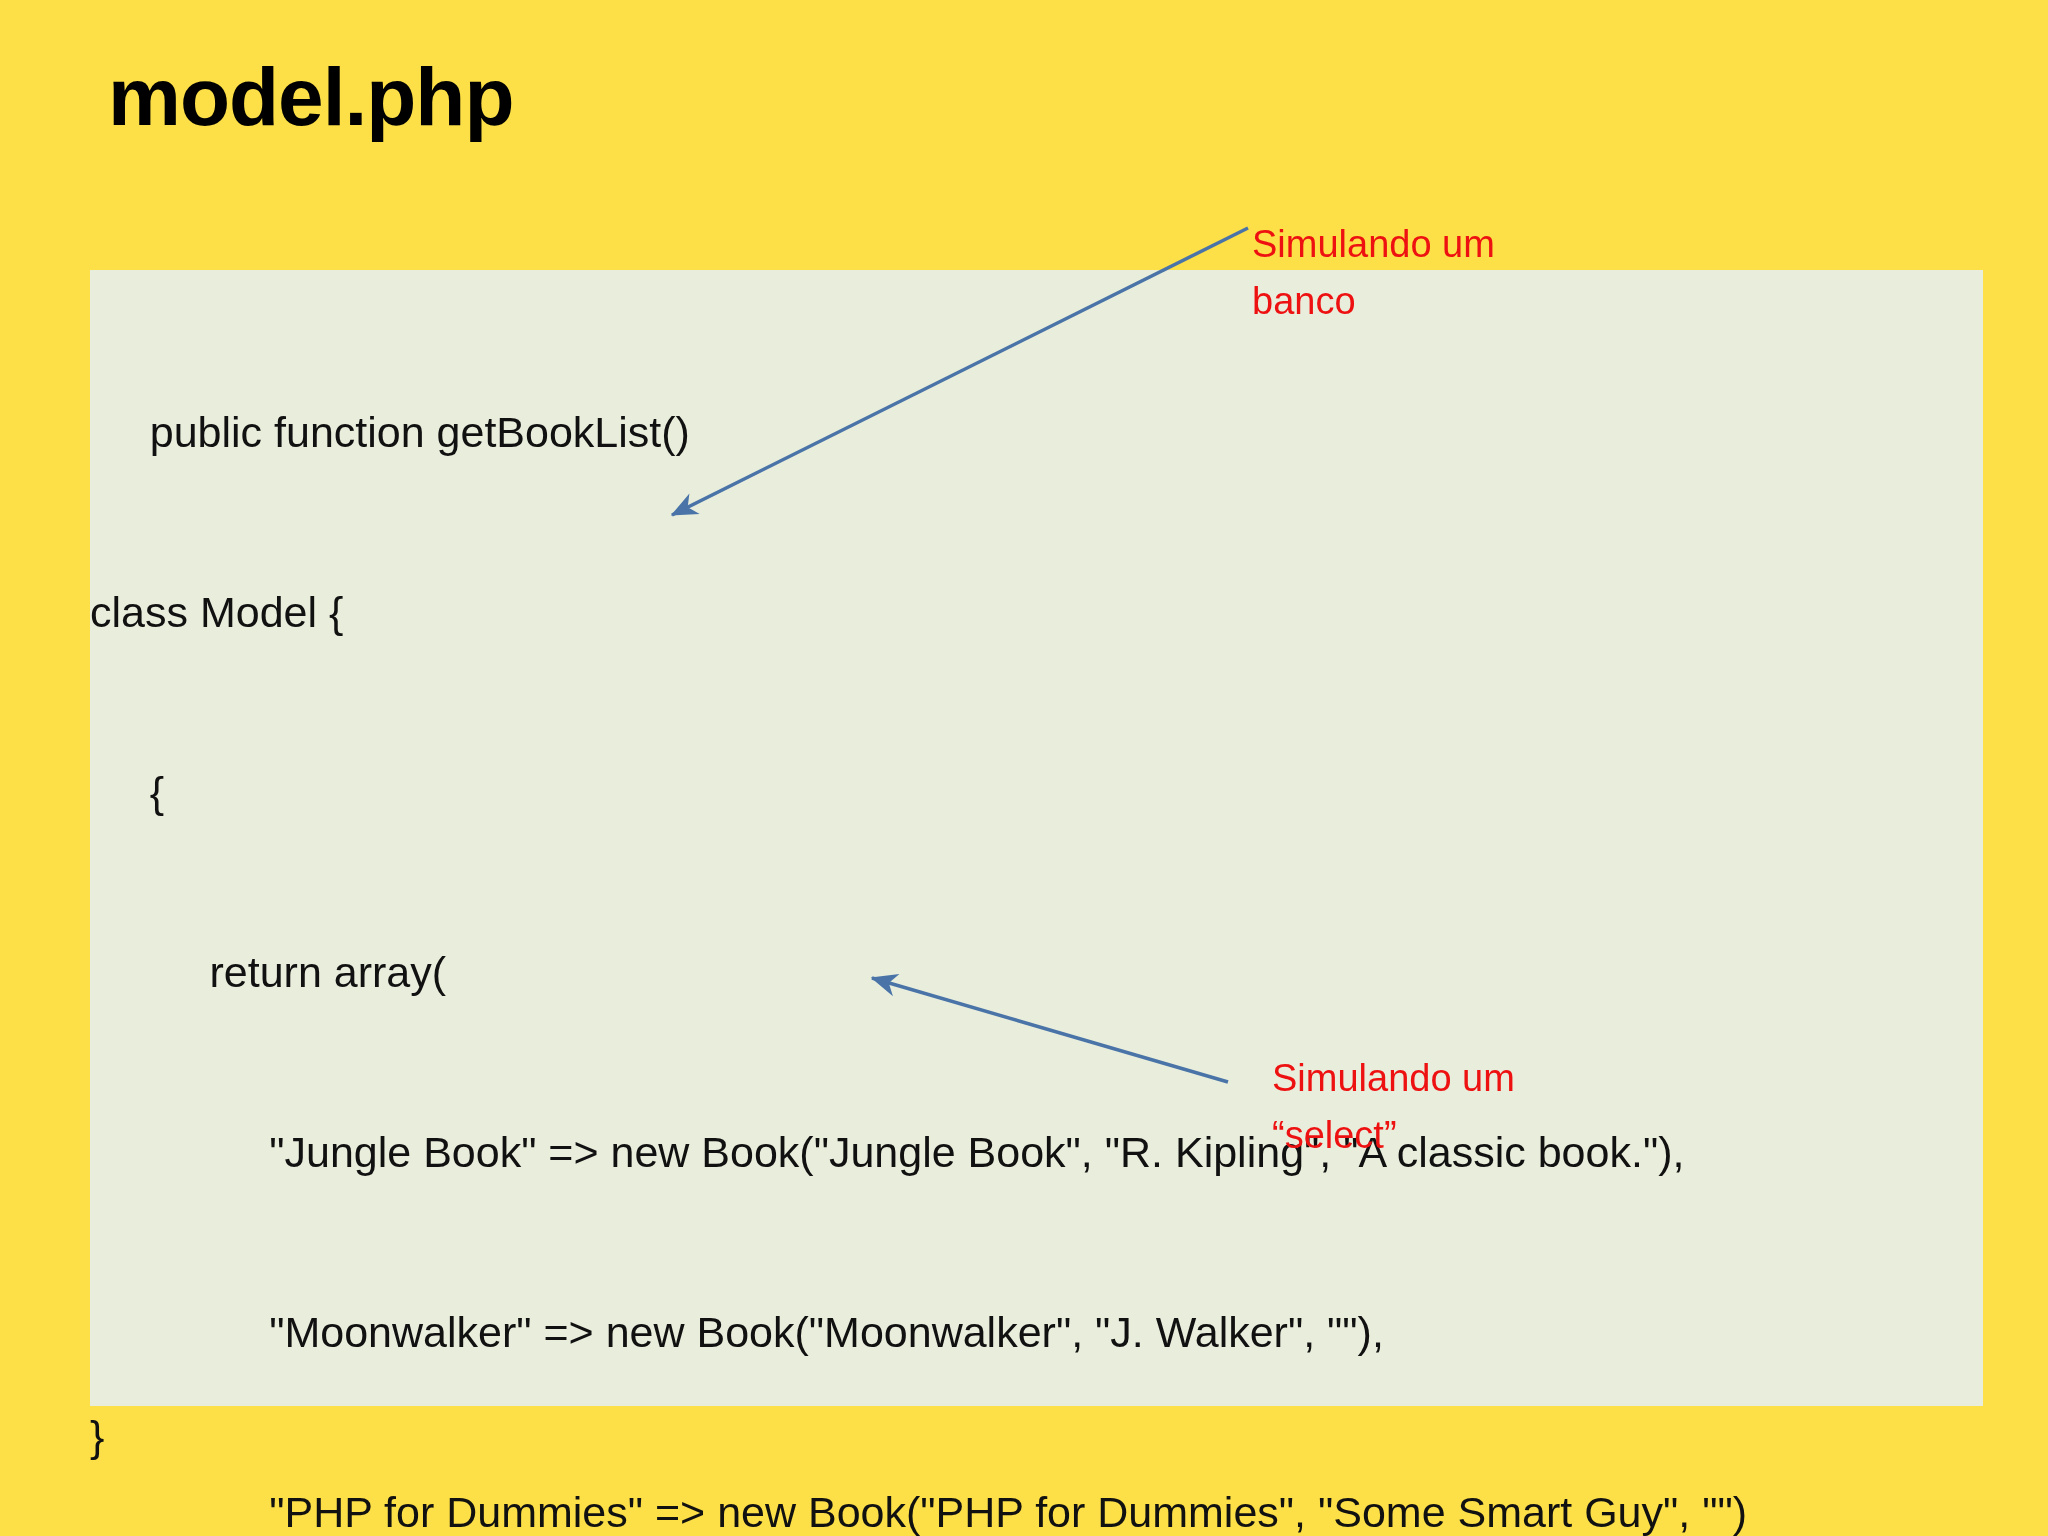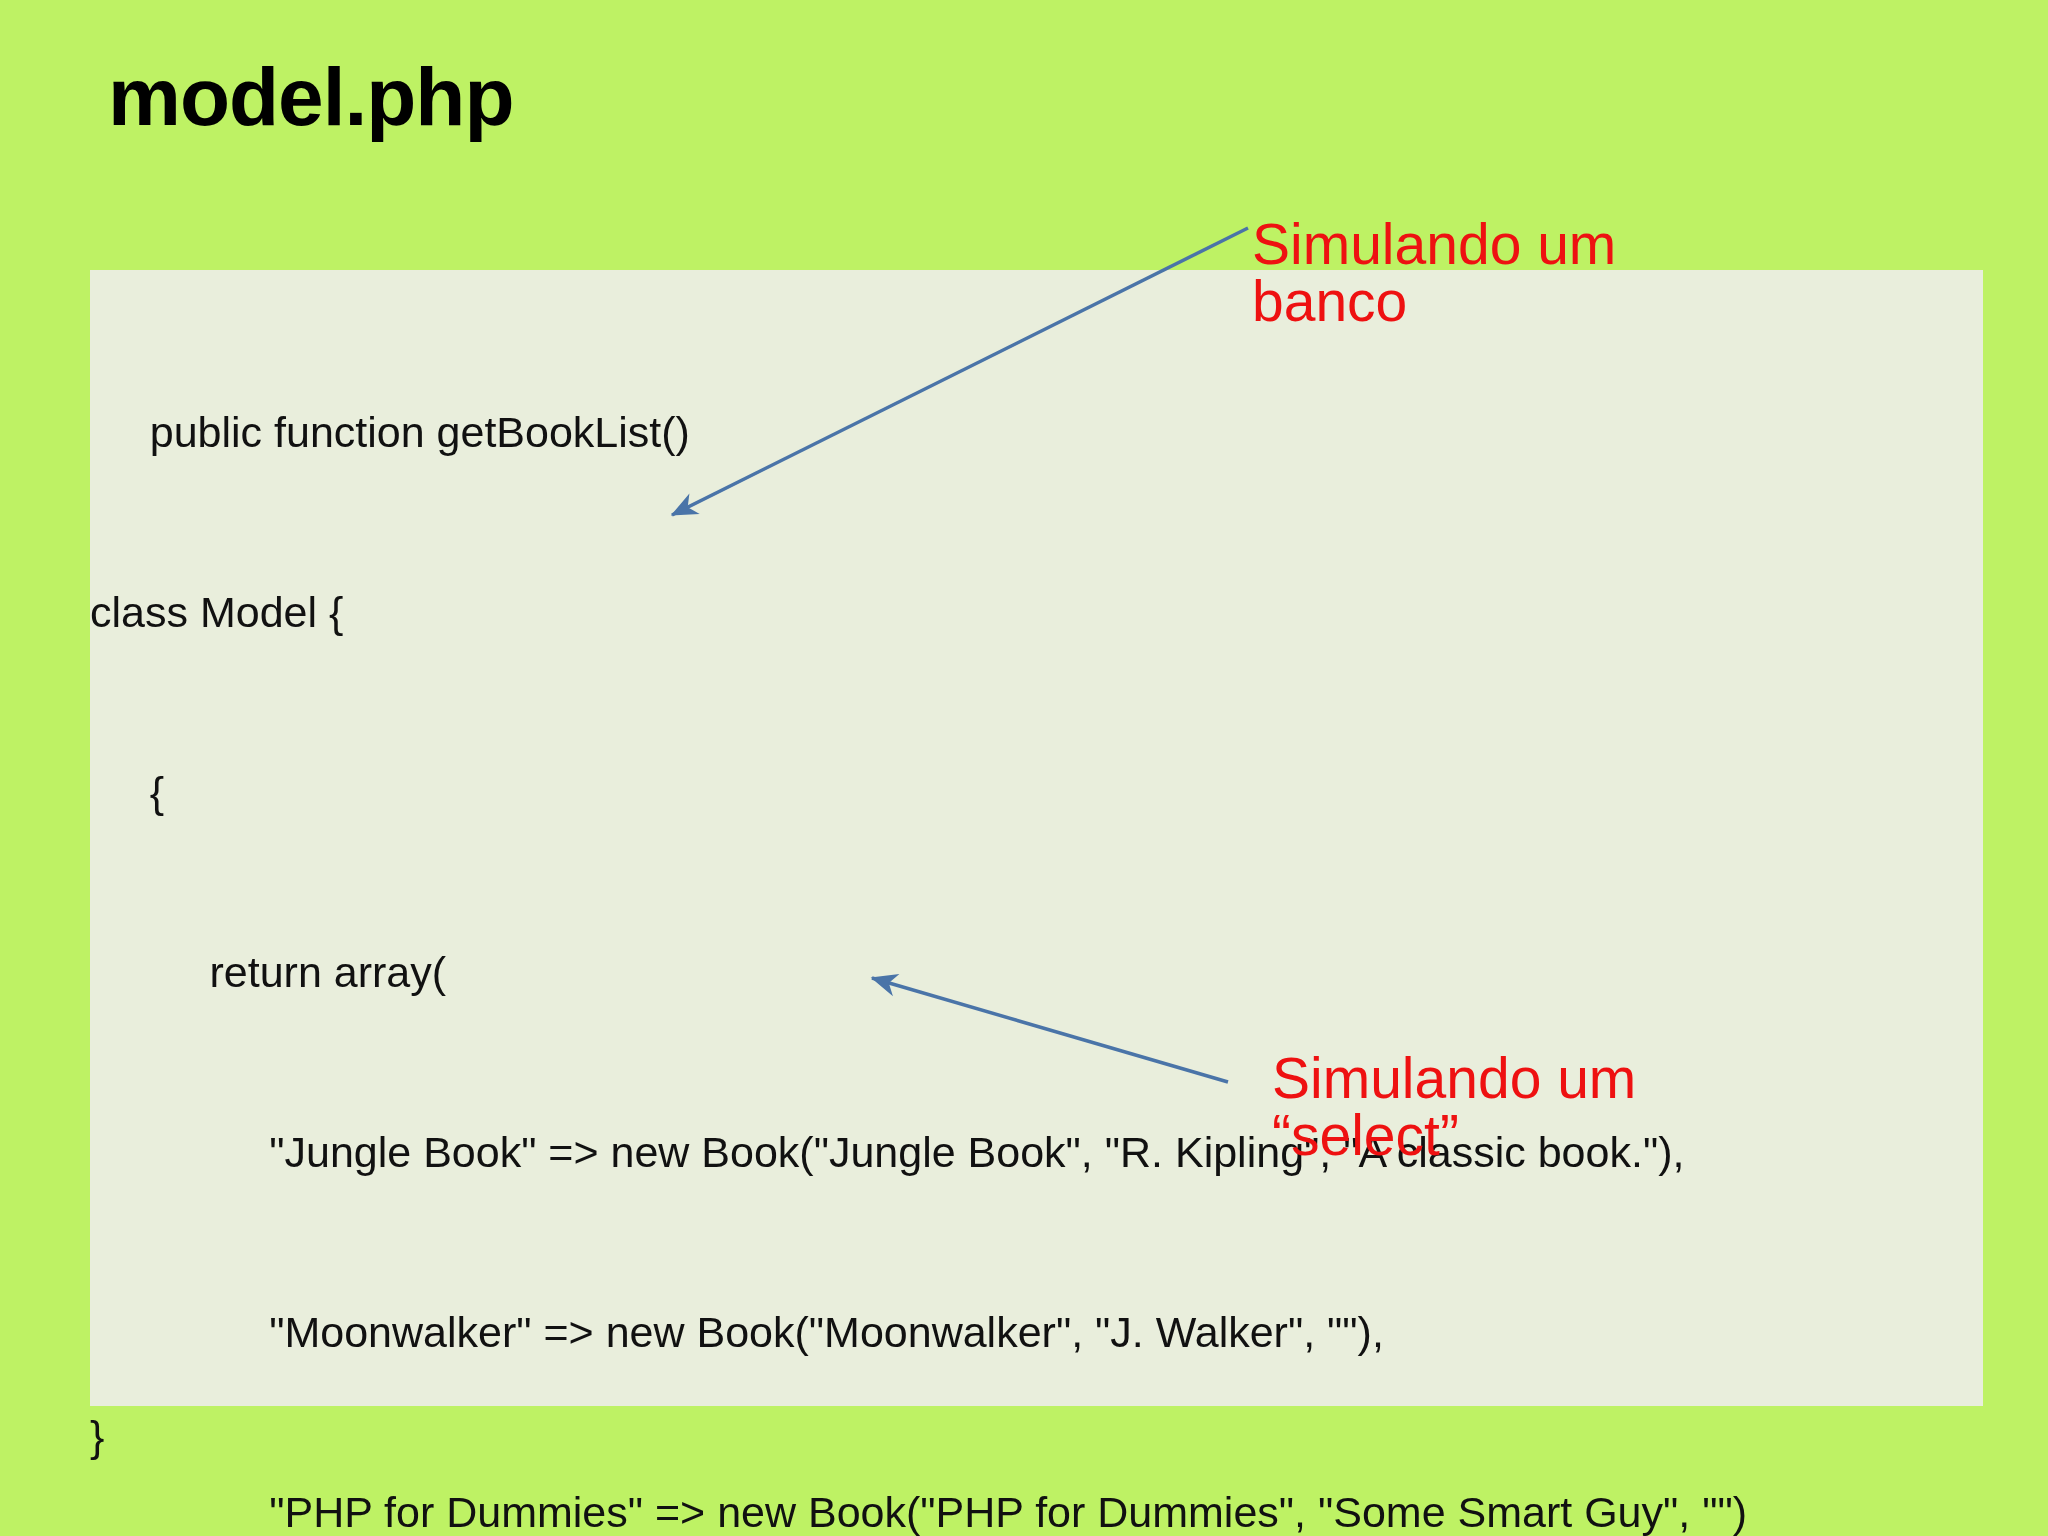--- a/index.html
+++ b/index.html
@@ -12,21 +12,21 @@
     height: 1536px;
     position: relative;
     overflow: hidden;
     font-family: "Liberation Sans", sans-serif;
     -webkit-font-smoothing: antialiased;
   }
 
   #slide {
     position: absolute;
     inset: 0;
-    background: #bef264;
+    background: #fde047;
   }
 
   
   #title {
     position: absolute;
     left: 108px;
     top: 56px;
     font-size: 82px;
     font-weight: bold;
     color: #000000;
@@ -69,21 +69,21 @@
     font-size: 43px;
     line-height: 60px;
     color: #111111;
     white-space: pre;
   }
 
   
   .annotation {
     position: absolute;
     color: #ee1111;
-    font-size: 57px;
+    font-size: 38px;
     line-height: 57px;
     white-space: pre-line;
   }
   #annotation-1 { left: 1252px; top: 216px; width: 420px; }
   #annotation-2 { left: 1272px; top: 1050px; width: 420px; }
 
   
   #arrows {
     position: absolute;
     inset: 0;

